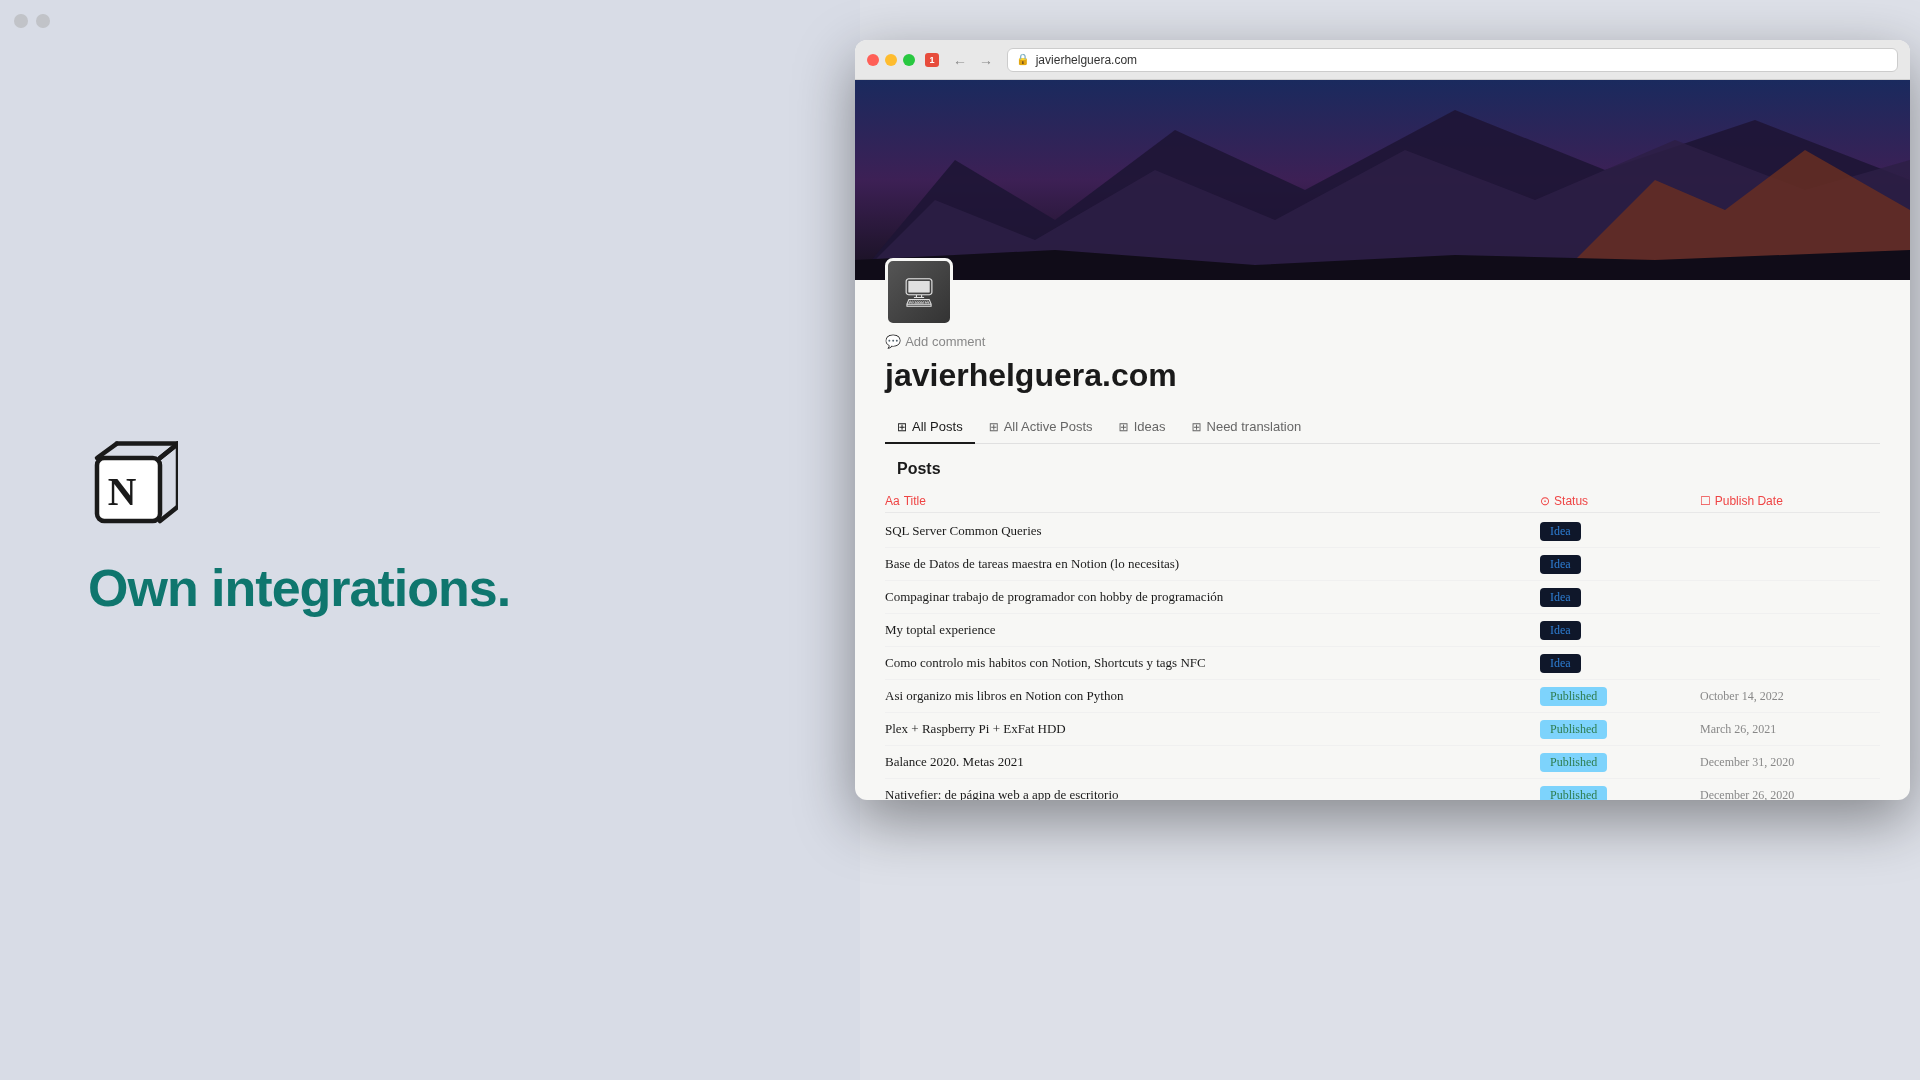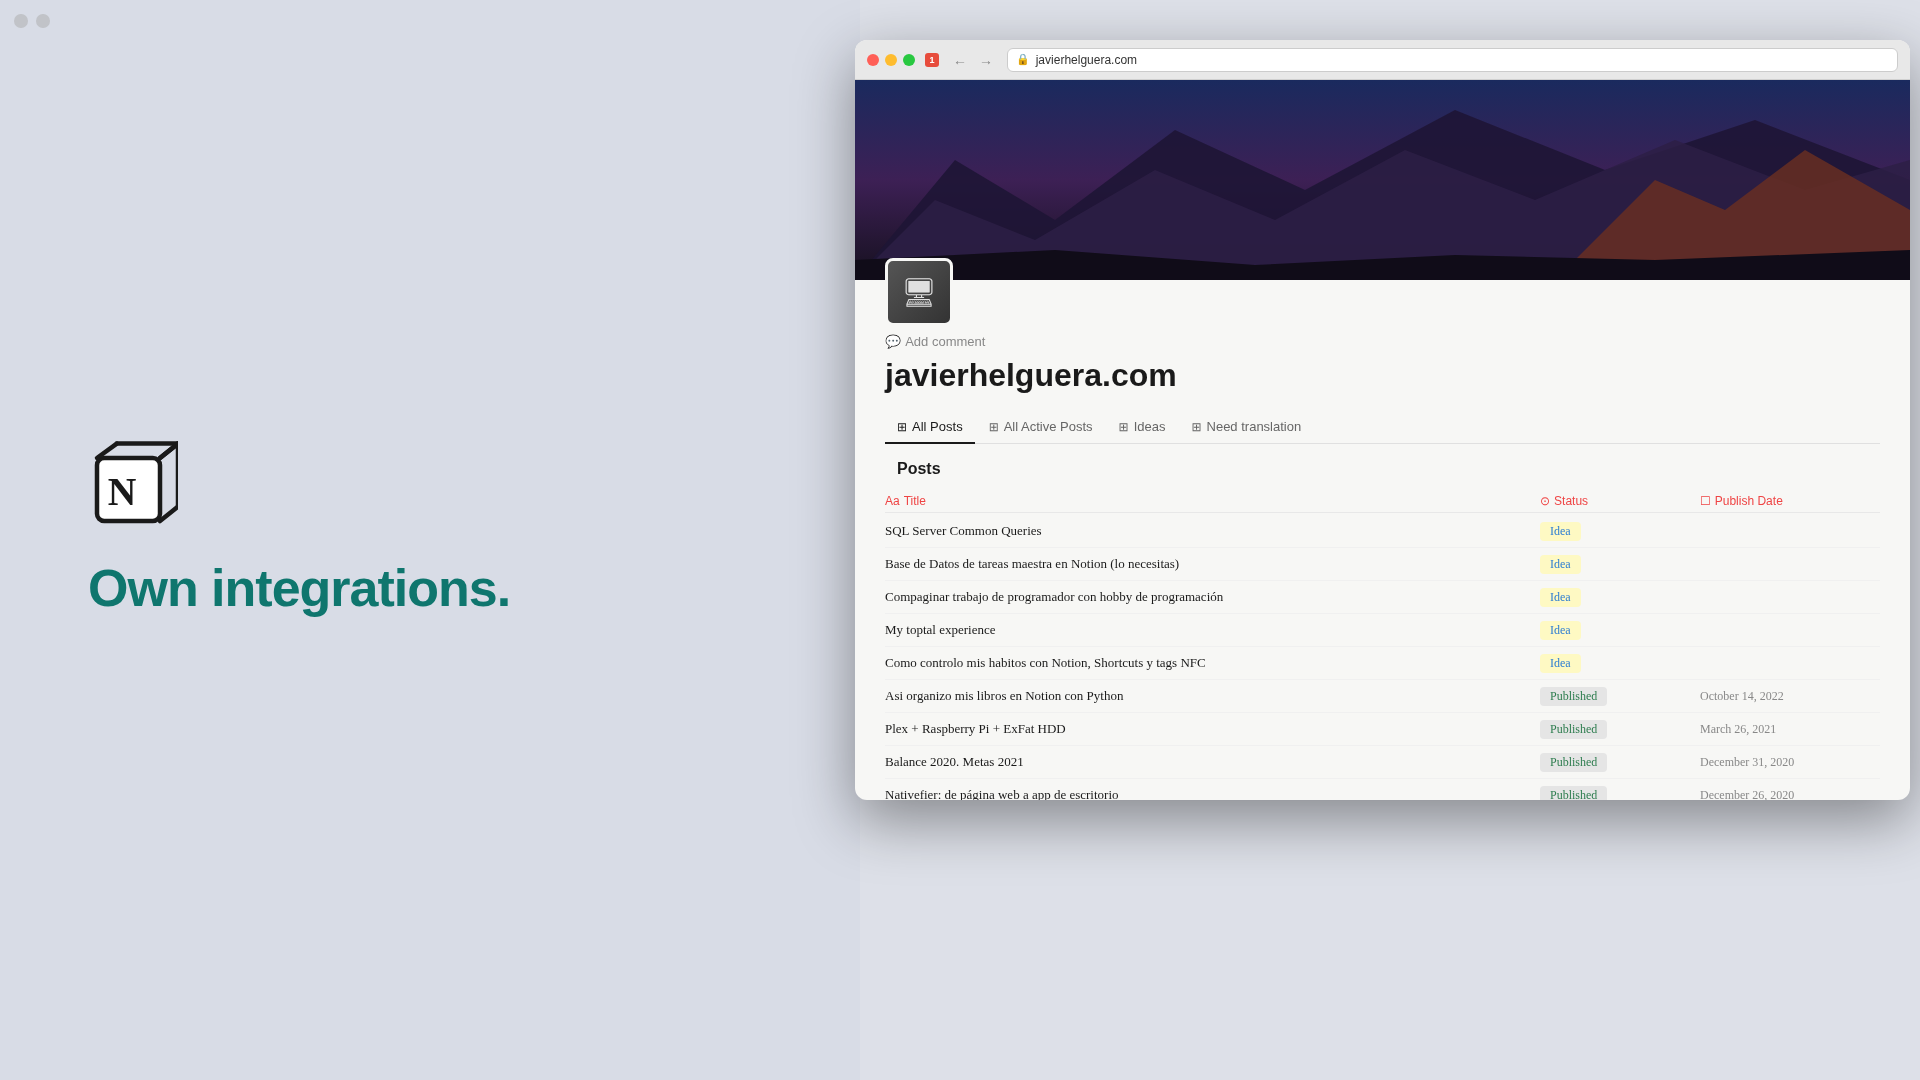--- a/index.html
+++ b/index.html
@@ -282,26 +282,26 @@
     .status-badge {
       display: inline-flex;
       align-items: center;
       padding: 2px 10px;
       border-radius: 4px;
       font-size: 12px;
       font-weight: 500;
     }
 
     .badge-idea {
-      background: #fef9c3;
+      background: #0f172a;
       color: #2d7dd2;
     }
 
     .badge-published {
-      background: #e5e5e5;
+      background: #7dd3fc;
       color: #2e7d4f;
     }
 
     .publish-date {
       font-size: 12px;
       color: #888;
     }
   </style>
 </head>
 <body>

